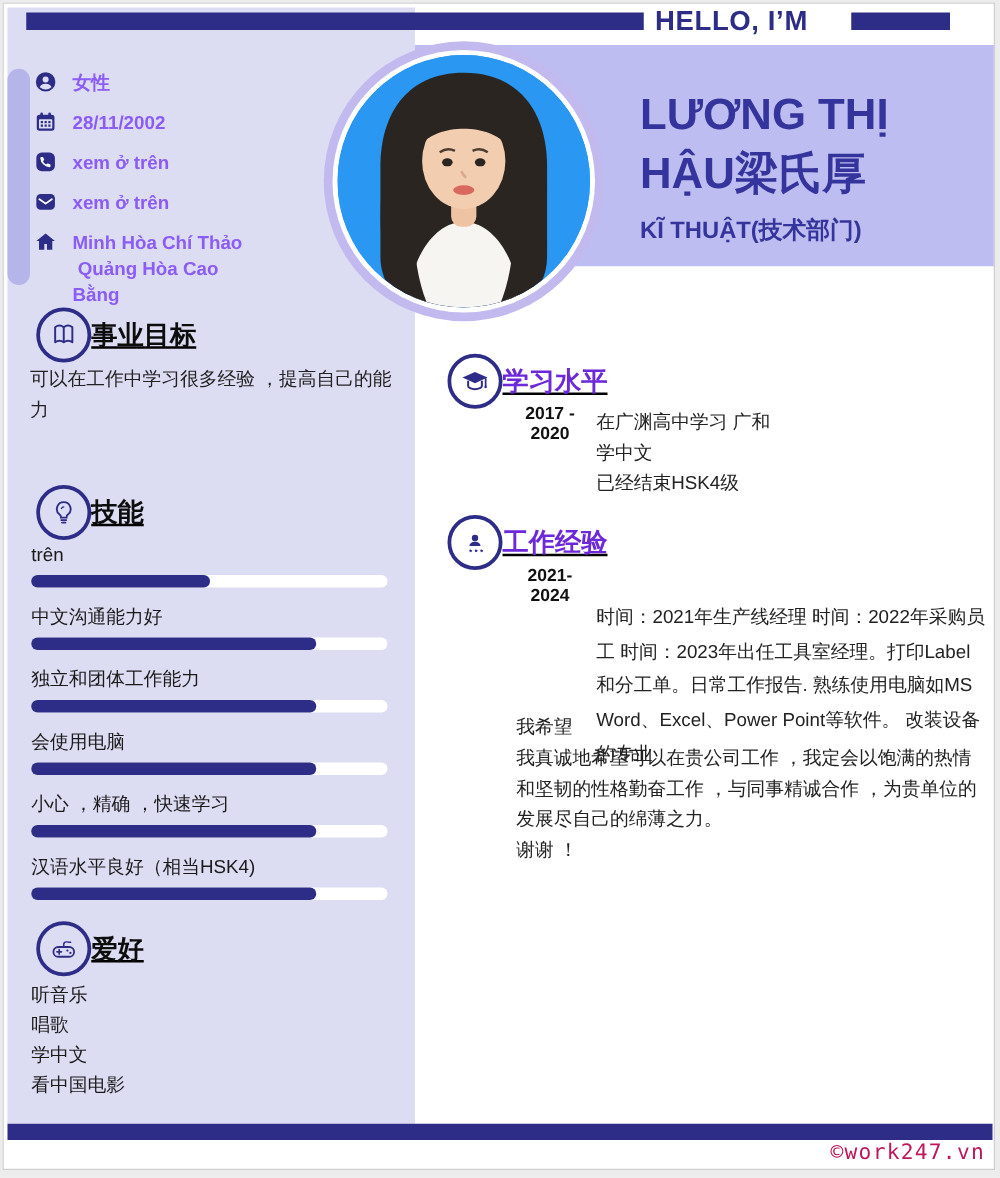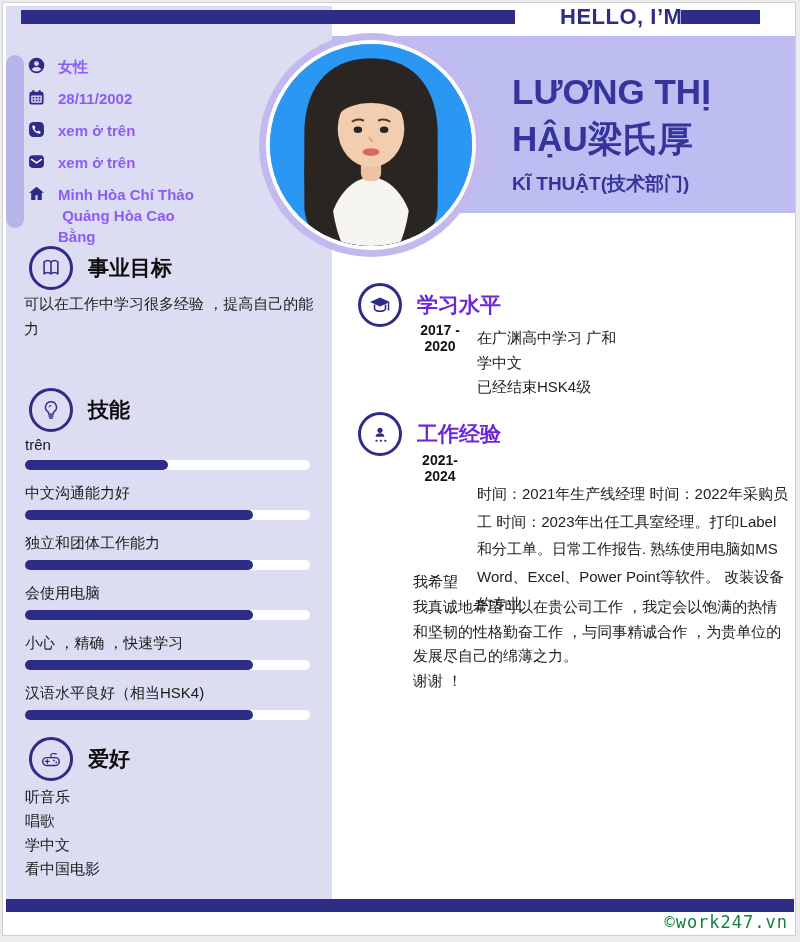--- a/index.html
+++ b/index.html
@@ -3,47 +3,47 @@
 <meta charset="utf-8">
 <style>
   html,body{margin:0;padding:0;background:#ececec;font-family:"Liberation Sans","DejaVu Sans",sans-serif;}
   .canvas{position:relative;width:800px;height:942px;background:#ececec;overflow:hidden;}
   .sheet{position:absolute;left:2px;top:2px;width:792px;height:932px;background:#ffffff;border:1px solid #cfcfcf;}
   .left-col{position:absolute;left:6px;top:6px;width:326px;height:893px;background:#dcdcf3;}
   .band{position:absolute;left:332px;top:36px;width:463px;height:177px;background:#bdbdf1;border-radius:0 0 0 26px;}
   .bar{position:absolute;top:10px;height:14px;background:#2d2d87;}
   .bar.long{left:21px;width:494px;}
   .bar.short{left:681px;width:79px;}
-  .hello{position:absolute;left:560px;top:4px;font-size:22px;font-weight:bold;color:#2d2d87;letter-spacing:.5px;}
+  .hello{position:absolute;left:524px;top:4px;font-size:22px;font-weight:bold;color:#2d2d87;letter-spacing:.5px;}
   .photo-ring{position:absolute;left:259px;top:33px;width:224px;height:224px;border-radius:50%;background:#c2b9ee;}
   .photo-white{position:absolute;left:7px;top:7px;width:210px;height:210px;border-radius:50%;background:#ffffff;}
   .photo{position:absolute;left:4px;top:4px;width:202px;height:202px;border-radius:50%;overflow:hidden;background:#2a97f2;}
   .name-block{position:absolute;left:512px;top:68px;width:280px;}
   .name-line{font-size:35px;line-height:47px;font-weight:bold;color:#34349c;}
   .job-title{margin-top:9px;font-size:19px;font-weight:bold;color:#34349c;}
   .info-list{position:absolute;left:28px;top:56px;width:290px;display:flex;flex-direction:column;gap:11px;}
   .info-row{display:flex;gap:13px;align-items:flex-start;}
   .info-row .ic{flex:0 0 17px;height:17px;margin-top:1px;}
   .info-text{font-size:15px;font-weight:bold;color:#8b5cf6;line-height:21px;white-space:pre-wrap;}
   .accent-bar{position:absolute;left:6px;top:55px;width:18px;height:173px;background:#b6b5ea;border-radius:9px;}
-  .sec-head{position:absolute;display:flex;align-items:center;gap:15px;}
+  .sec-head{position:absolute;display:flex;align-items:center;text-decoration:underline;}
   .circle{width:38px;height:38px;border:3px solid #2d2d87;border-radius:50%;display:flex;align-items:center;justify-content:center;background:transparent;flex:0 0 auto;}
   .sec-title{font-size:21px;font-weight:bold;color:#0d0d0d;}
   .sec-title.purple{color:#6d28d9;}
   .body-text{font-size:15px;color:#222222;line-height:24.5px;}
   .skill-list{position:absolute;left:25px;top:436px;width:285px;}
   .skill{margin-bottom:14px;}
   .skill-label{font-size:15px;color:#1a1a1a;margin-bottom:7px;}
   .track{width:285px;height:10px;background:#ffffff;border-radius:5px;}
   .fill{height:10px;background:#2d2d87;border-radius:5px;}
   .hobby-list{position:absolute;left:25px;top:785px;}
   .hobby{font-size:15px;color:#1a1a1a;line-height:24px;}
   .period{position:absolute;font-size:14px;font-weight:bold;color:#111;text-align:center;line-height:16px;}
   .footer-bar{position:absolute;left:6px;top:899px;width:788px;height:13px;background:#2d2d87;}
-  .watermark{position:absolute;right:12px;top:912px;font-family:"DejaVu Sans Mono","Liberation Mono",monospace;font-size:17px;color:#15803d;letter-spacing:1px;}
+  .watermark{position:absolute;right:12px;top:912px;font-family:"DejaVu Sans Mono","Liberation Mono",monospace;font-size:17px;color:#be185d;letter-spacing:1px;}
   svg{display:block;}
 </style>
 </head>
 <body>
 
 <div class="canvas">
   <div class="sheet"></div>
   <div class="left-col"></div>
   <div class="band"></div>
 

